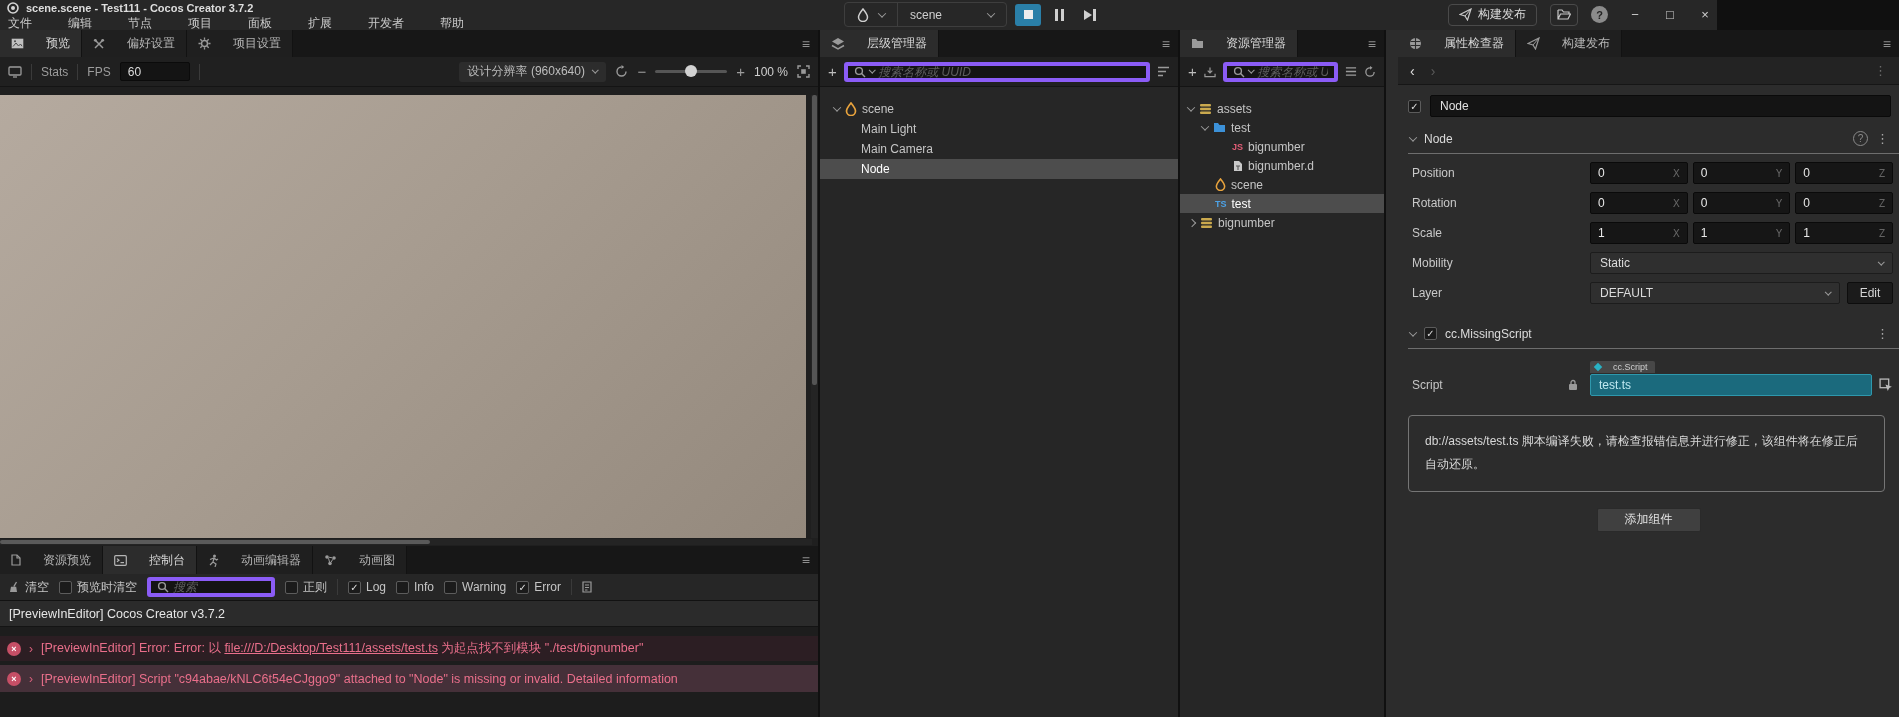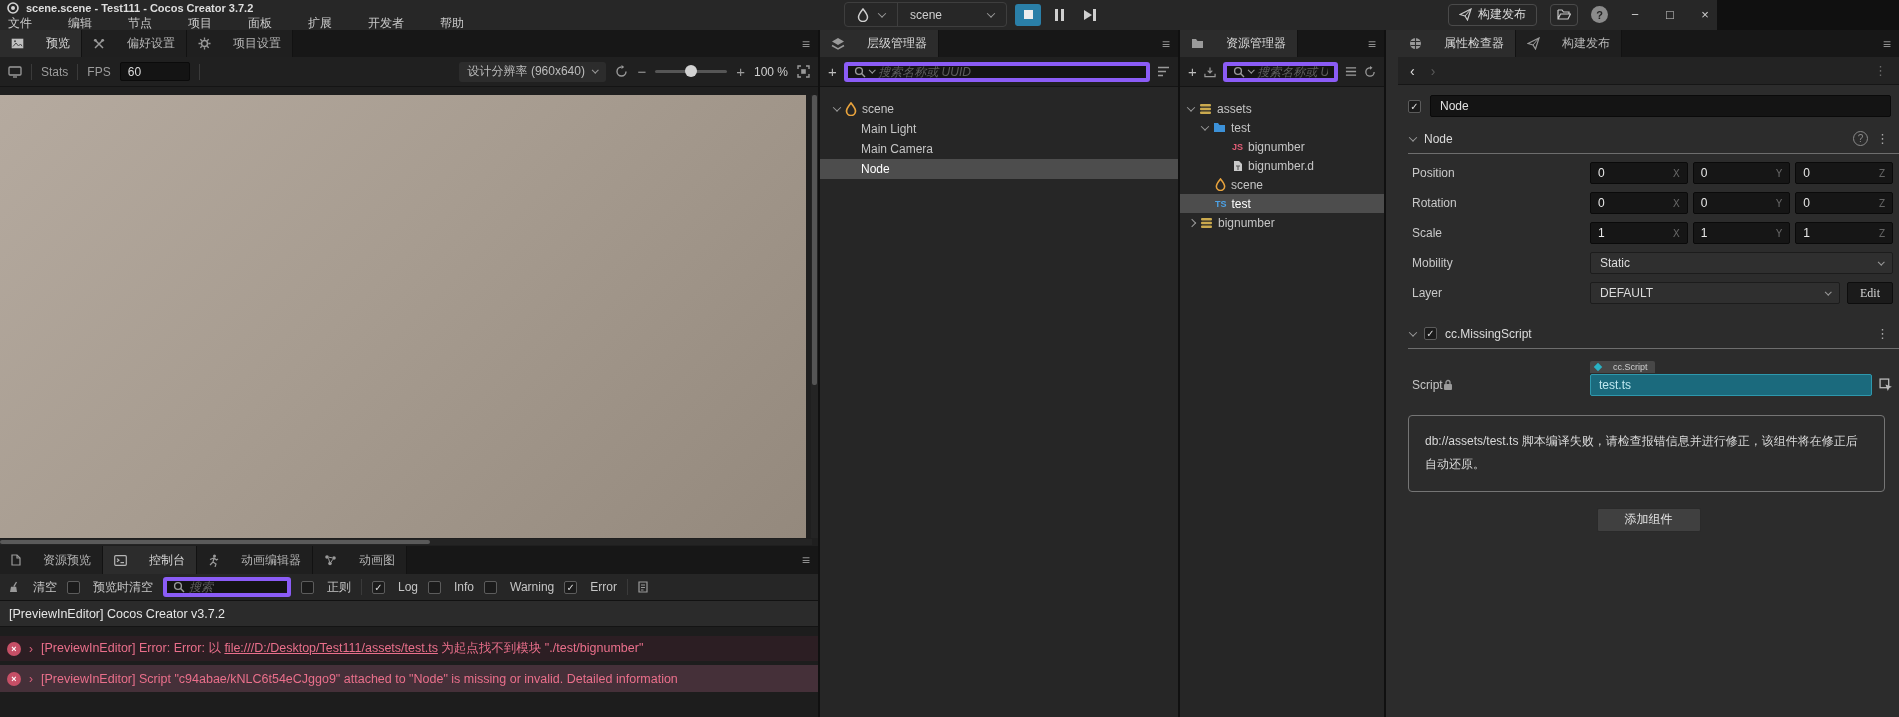--- a/index.html
+++ b/index.html
@@ -67,21 +67,21 @@
     background:linear-gradient(135deg,#b5aa9f 0%,#a79c90 45%,#94897d 100%); }
   .vscroll { position:absolute; right:0; top:8px; width:7px; height:443px; background:#242424; }
   .vscroll .thumb { position:absolute; top:0; left:1px; width:5px; height:290px; background:#555; border-radius:2px; }
   .hscroll { position:absolute; left:0; bottom:1px; width:812px; height:6px; background:#242424; }
   .hscroll .thumb { position:absolute; left:0; top:1px; width:430px; height:4px; background:#5a5a5a; border-radius:2px; }
 
   
   .console-panel { left:0; top:546px; width:818px; height:171px; background:#1d1d1d; }
   .console-panel .tabbar { height:28px; }
   .ctoolbar { height:27px; background:#262626; border-bottom:1px solid #121212; display:flex; align-items:center; gap:10px; padding:0 8px; flex:none; }
-  .tool-item { display:flex; align-items:center; gap:13px; color:#c5c5c5; }
+  .tool-item { display:flex; align-items:center; gap:5px; color:#c5c5c5; }
   .cb { width:13px; height:13px; background:#1b1b1b; border:1px solid #5c5c5c; border-radius:2px; display:flex; align-items:center; justify-content:center; color:#ddd; font-size:10px; flex:none; }
   .console-search { width:128px; }
   .console-search input { font-style:italic; }
   .cbody { flex:1; overflow:hidden; }
   .log-row { height:26px; background:#2b2b2b; border-bottom:1px solid #141414; display:flex; align-items:center; padding:0 9px; color:#e6e6e6; font-size:12.5px; }
   .err-row { display:flex; align-items:center; gap:8px; padding:0 7px; color:#ea6f8b; font-size:12.5px; white-space:nowrap; }
   .err-row.first { margin-top:9px; height:25px; background:#2c1e23; }
   .err-row.second { margin-top:4px; height:27px; background:#453039; }
   .errico { width:14px; height:14px; border-radius:50%; background:#c64f66; color:#fff; font-size:9px; font-weight:bold; display:flex; align-items:center; justify-content:center; flex:none; }
   .err-chev { color:#d8607c; font-size:12px; flex:none; }
@@ -113,23 +113,23 @@
   .sec-head .spacer { flex:1; }
   .help-ico { width:15px; height:15px; border-radius:50%; border:1px solid #8a8a8a; color:#8a8a8a; font-size:10px; display:flex; align-items:center; justify-content:center; }
   .sec-divider { height:1px; background:#6e6e6e; margin:7px 0 0 10px; }
   .prop-row { display:flex; align-items:center; margin:8px 6px 0 14px; height:22px; }
   .prop-label { width:178px; flex:none; color:#c9c9c9; }
   .fields { flex:1; display:flex; gap:5px; }
   .vfield { flex:1; height:22px; background:#161616; border:1px solid #0a0a0a; border-radius:2px; display:flex; align-items:center; justify-content:space-between; padding:0 7px; }
   .vfield .val { color:#e8e8e8; }
   .vfield .axis { color:#636363; font-size:11px; font-family:"DejaVu Sans Mono","Liberation Mono",monospace; }
   .dropdown { flex:1; height:22px; background:#2f2f2f; border:1px solid #1c1c1c; border-radius:2px; display:flex; align-items:center; justify-content:space-between; padding:0 9px; color:#dcdcdc; }
-  .edit-btn { width:46px; height:22px; margin-left:7px; background:#1b1b1b; border:1px solid #0d0d0d; border-radius:2px; color:#d5d5d5; display:flex; align-items:center; justify-content:center;font-family:Liberation Serif, serif; }
+  .edit-btn { width:46px; height:22px; margin-left:7px; background:#1b1b1b; border:1px solid #0d0d0d; border-radius:2px; color:#d5d5d5; display:flex; align-items:center; justify-content:center; }
   .script-row { display:flex; align-items:center; margin:24px 6px 0 14px; height:24px; }
-  .script-left { width:178px; flex:none; display:flex; align-items:center; padding-right:12px; }
+  .script-left { width:178px; flex:none; display:flex; align-items:center; justify-content:space-between; padding-right:12px; }
   .script-wrap { flex:1; position:relative; }
   .script-tag { position:absolute; left:0; top:-13px; background:#474747; color:#cfcfcf; font-size:9px; padding:1px 7px 1px 5px; display:flex; align-items:center; gap:12px; border-radius:2px 2px 0 0; }
   .tag-diamond { width:6px; height:6px; background:#29b2c4; transform:rotate(45deg); display:inline-block; }
   .script-field { height:22px; background:#1b6a7d; border:1px solid #2e98ad; border-radius:2px; color:#bfe8f0; display:flex; align-items:center; padding:0 8px; }
   .script-pick { margin-left:7px; flex:none; }
   .warn-box { margin:18px 14px 0 10px; border:1px solid #757575; border-radius:4px; padding:14px 16px; color:#d8d8d8; line-height:1.95; font-size:12px; }
   .add-btn { margin:16px auto 0 auto; width:104px; height:24px; background:#404040; border:1px solid #2a2a2a; border-radius:2px; color:#e3e3e3; display:flex; align-items:center; justify-content:center; }
 
   svg { display:block; flex:none; }
 </style>

